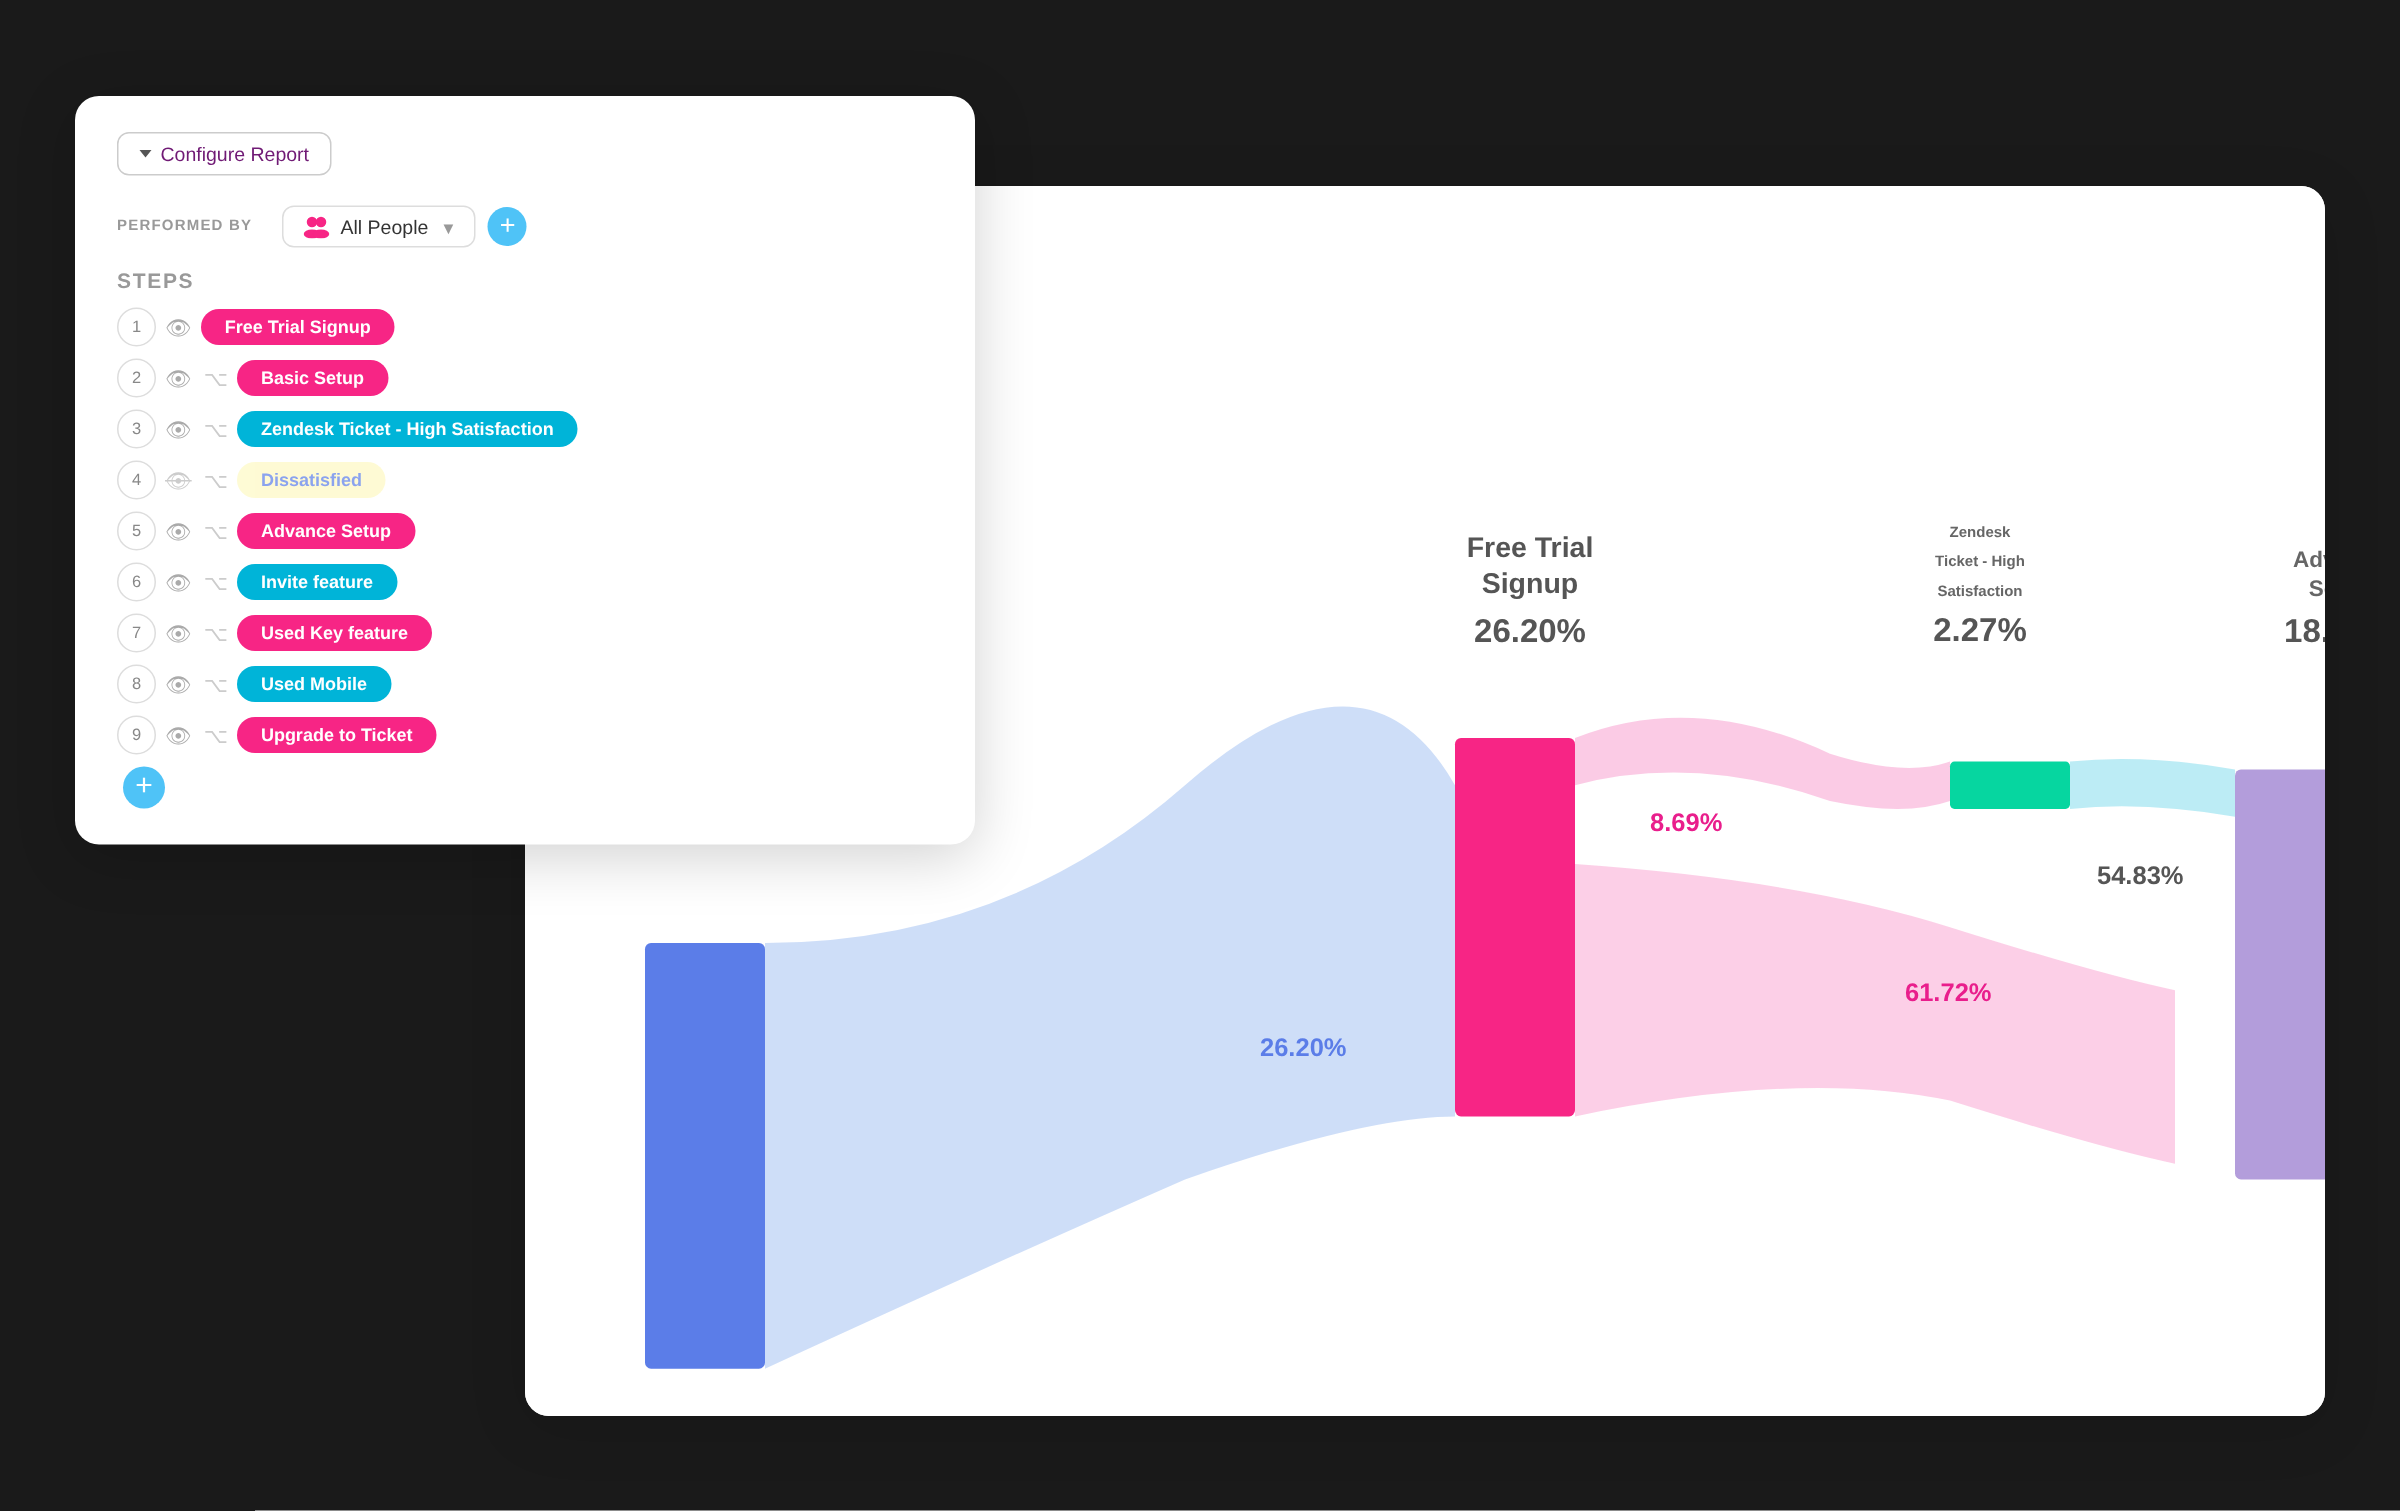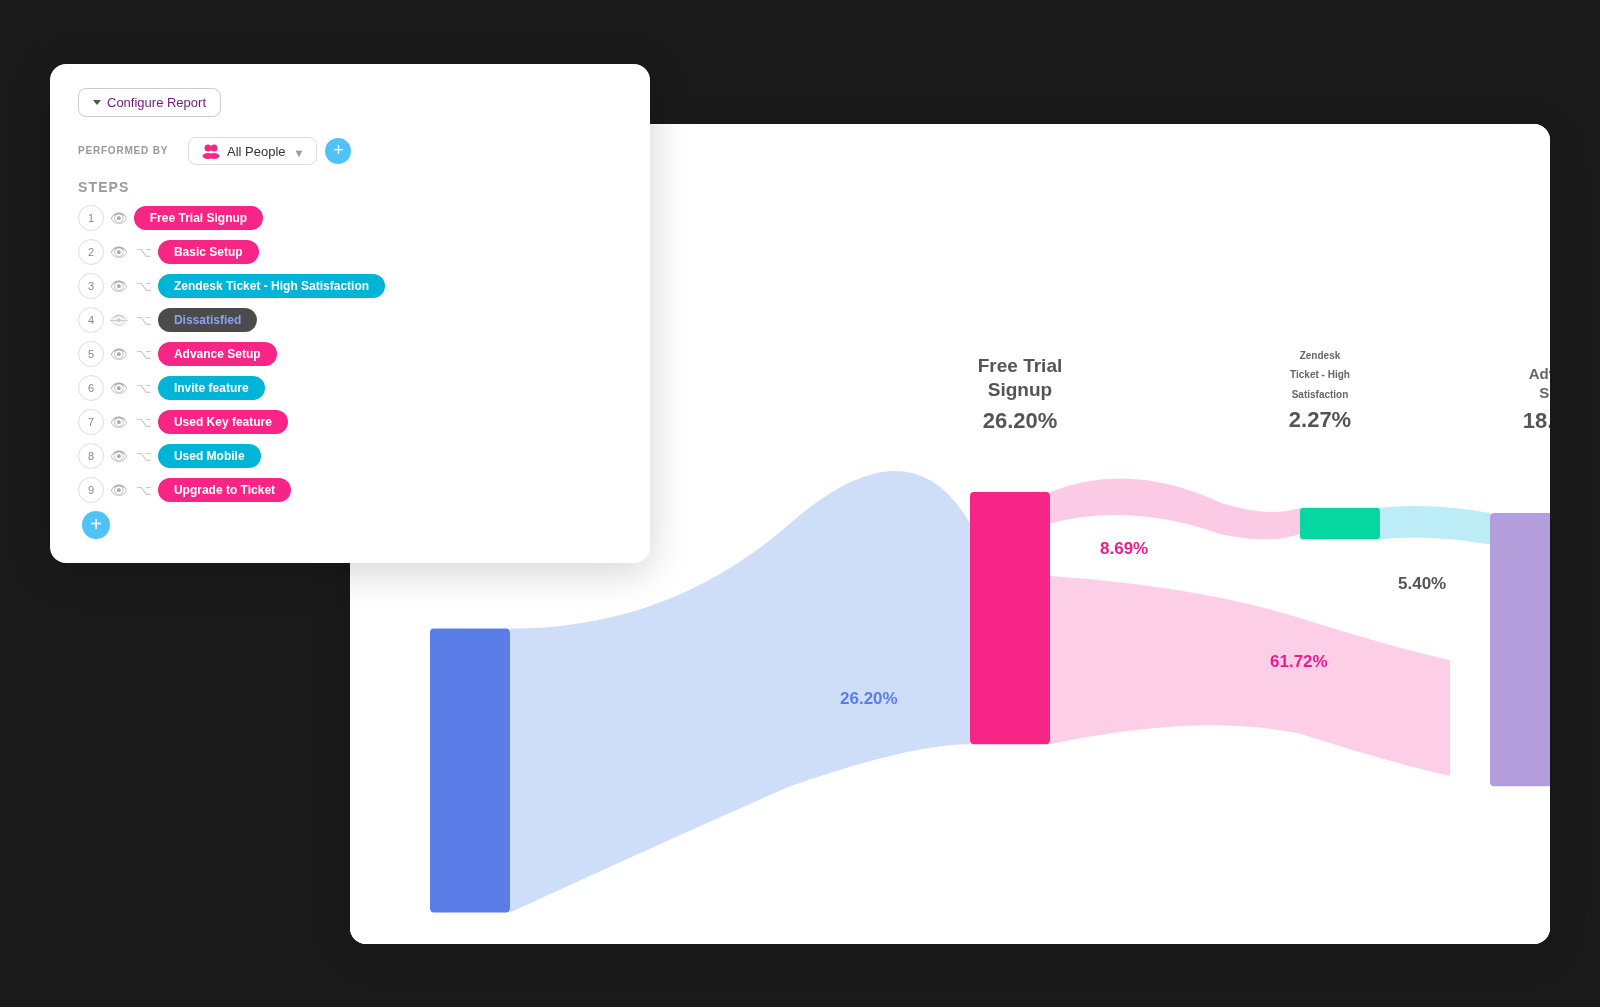--- a/index.html
+++ b/index.html
@@ -297,21 +297,21 @@
 
       <div class="funnel-label" style="left:1130px; top:240px; width:160px;">
         <span style="white-space:pre-line; font-size:15px; font-weight:600; color:#666;">Advance
 Setup</span>
         <span class="funnel-pct">18.03%</span>
       </div>
 
       <div class="flow-pct flow-pct-blue" style="left:490px; top:565px;">26.20%</div>
       <div class="flow-pct" style="left:750px; top:415px;">8.69%</div>
       <div class="flow-pct" style="left:920px; top:528px;">61.72%</div>
-      <div class="flow-pct flow-pct-green" style="left:1048px; top:450px;">5.40%</div>
+      <div class="flow-pct flow-pct-green" style="left:1048px; top:450px;">54.83%</div>
     </div>
   </div>
 
   <div class="config-panel">
     <button class="configure-btn">
       <span class="arrow"></span>
       <span>Configure Report</span>
     </button>
 
     
@@ -353,21 +353,21 @@
         <div class="step-num">3</div>
         <span class="step-eye">👁</span>
         <span class="step-filter">⌥</span>
         <button class="step-tag tag-cyan">Zendesk Ticket - High Satisfaction</button>
       </div>
 
       <div class="step-row">
         <div class="step-num">4</div>
         <span class="step-eye" style="text-decoration:line-through; color:#ccc;">👁</span>
         <span class="step-filter">⌥</span>
-        <button class="step-tag" style="background:#000000; color:#5b7de8; opacity:0.7;">Dissatisfied</button>
+        <button class="step-tag" style="background:#fef9c3; color:#5b7de8; opacity:0.7;">Dissatisfied</button>
       </div>
 
       <div class="step-row">
         <div class="step-num">5</div>
         <span class="step-eye">👁</span>
         <span class="step-filter">⌥</span>
         <button class="step-tag tag-pink">Advance Setup</button>
       </div>
 
       <div class="step-row">

